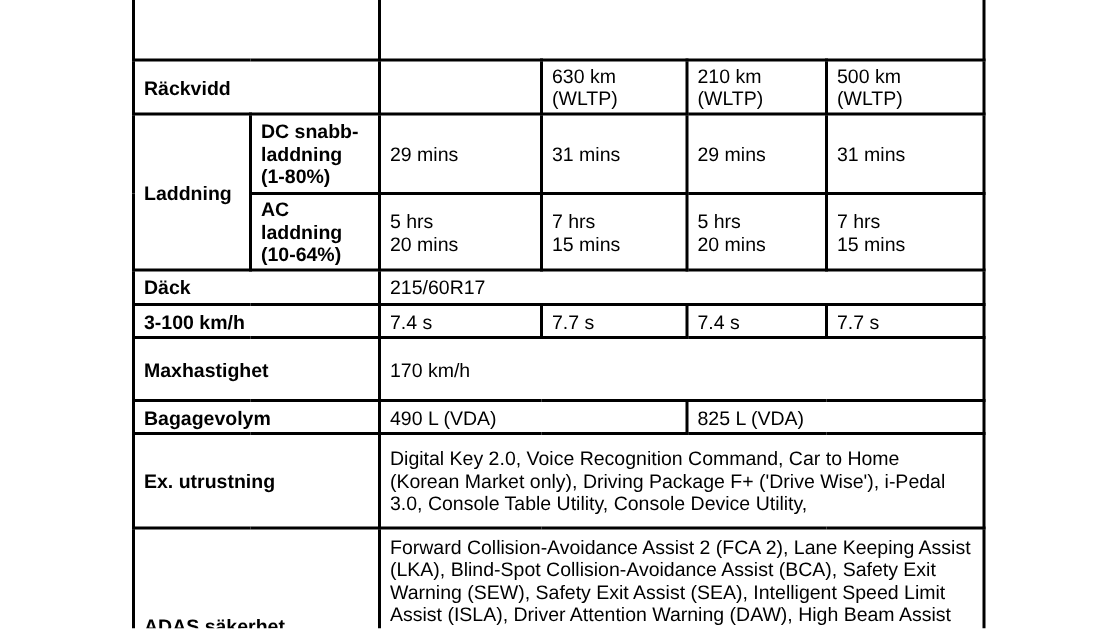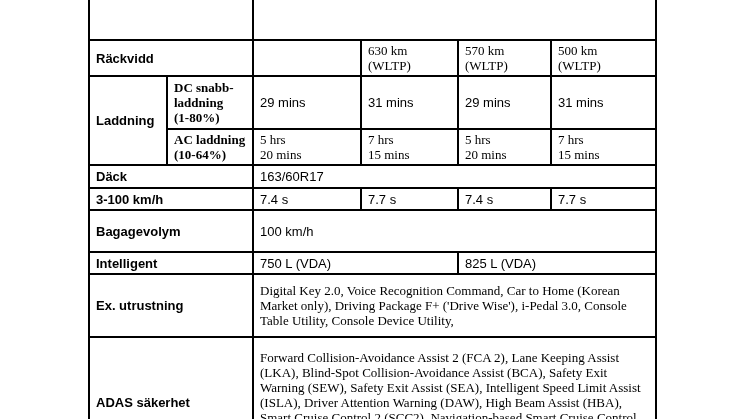--- a/index.html
+++ b/index.html
@@ -31,21 +31,21 @@
     overflow: hidden;
     vertical-align: middle;
   }
 
   
   .spec-table tr.row-clipped-top td { border-top: none; }
 
   .label { font-weight: 700; }
   .value { font-weight: 400; }
 
-  .va-top { vertical-align: top; padding-top: 2px; font-family: Liberation Serif, serif; }
+  .va-top { vertical-align: top; padding-top: 2px; }
   .va-bot { vertical-align: bottom; }
   .pb4 { padding-bottom: 4px; }
   .pb8 { padding-bottom: 8px; }
   .pb10 { padding-bottom: 10px; border-radius: 10px; }
 
   
   .clip-cell { padding: 0 6px; }
   .clip-window { height: 5px; overflow: hidden; }
 
   
@@ -77,21 +77,21 @@
           
         </div>
       </td>
     </tr>
 
     <tr style="height:32px">
       <td colspan="2" class="label va-bot pb4">Räckvidd</td>
       <td class="value va-top"></td>
       <td class="value va-top">630 km
 (WLTP)</td>
-      <td class="value va-top">570 km
+      <td class="value va-top">210 km
 (WLTP)</td>
       <td class="value va-top">500 km
 (WLTP)</td>
     </tr>
 
     <tr style="height:53px">
       <td rowspan="2" class="label va-bot pb10">Laddning</td>
       <td class="label va-top">DC snabb-
 laddning
 (1-80%)</td>
@@ -109,39 +109,39 @@
       <td class="value va-top">7 hrs
 15 mins</td>
       <td class="value va-top">5 hrs
 20 mins</td>
       <td class="value va-top">7 hrs
 15 mins</td>
     </tr>
 
     <tr style="height:23px">
       <td colspan="2" class="label">Däck</td>
-      <td colspan="4" class="value">163/60R17</td>
+      <td colspan="4" class="value">215/60R17</td>
     </tr>
 
     <tr style="height:22px">
       <td colspan="2" class="label">3-100 km/h</td>
       <td class="value">7.4 s</td>
       <td class="value">7.7 s</td>
       <td class="value">7.4 s</td>
       <td class="value">7.7 s</td>
     </tr>
 
     <tr style="height:42px">
-      <td colspan="2" class="label va-bot pb8">Bagagevolym</td>
-      <td colspan="4" class="value va-bot pb8">100 km/h</td>
+      <td colspan="2" class="label va-bot pb8">Maxhastighet</td>
+      <td colspan="4" class="value va-bot pb8">170 km/h</td>
     </tr>
 
     <tr style="height:22px">
-      <td colspan="2" class="label">Intelligent</td>
-      <td colspan="2" class="value">750 L (VDA)</td>
+      <td colspan="2" class="label">Bagagevolym</td>
+      <td colspan="2" class="value">490 L (VDA)</td>
       <td colspan="2" class="value">825 L (VDA)</td>
     </tr>
 
     <tr style="height:63px">
       <td colspan="2" class="label">Ex. utrustning</td>
       <td colspan="4" class="value va-top">Digital Key 2.0, Voice Recognition Command, Car to Home (Korean Market only), Driving Package F+ ('Drive Wise'), i-Pedal 3.0, Console Table Utility, Console Device Utility,</td>
     </tr>
 
     <tr style="height:130px">
       <td colspan="2" class="label adas-label">ADAS säkerhet</td>

